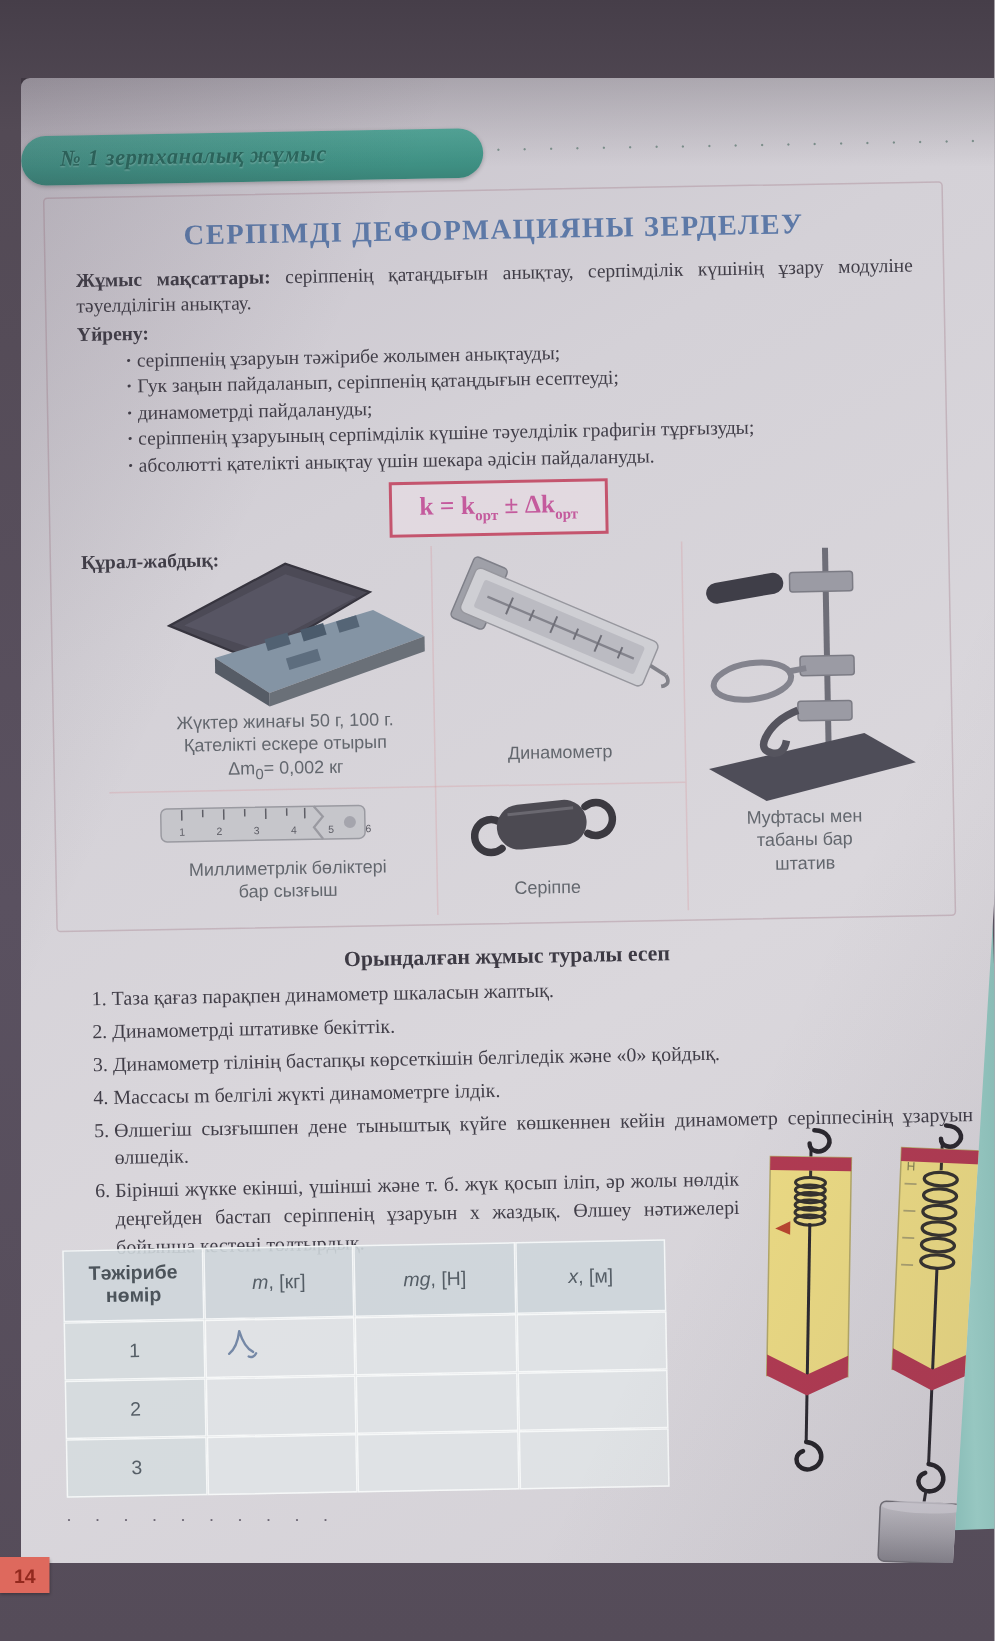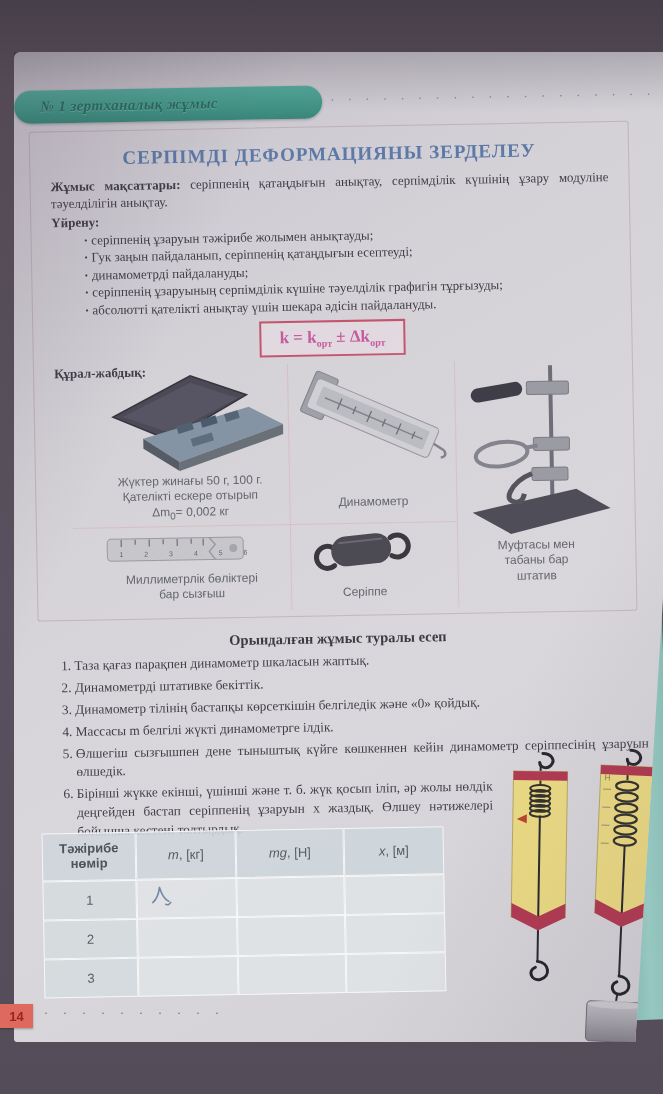--- a/index.html
+++ b/index.html
@@ -91,21 +91,21 @@
     border:1px solid rgba(250,251,252,.85);display:flex;align-items:center;justify-content:center;
     background:rgba(224,228,230,.85);font-size:13px;position:relative;
   }
   .data-table .hcell{background:rgba(206,214,218,.9);height:46px;font-size:13px;flex-direction:column;line-height:1.15;}
   .data-table .h0{font-weight:bold;color:#4c545b;}
   .data-table .rcell{height:37px;}
   .data-table .numcell{background:rgba(213,219,222,.9);}
   .penmark{position:absolute;left:12px;top:4px;}
 
   .pagenum{
-    position:absolute;left:0;top:1004px;width:33px;height:24px;z-index:3;
+    position:absolute;left:0;top:1038px;width:33px;height:24px;z-index:3;
     background:#de695d;display:flex;align-items:center;justify-content:center;
     font-family:"Liberation Sans","DejaVu Sans",sans-serif;font-weight:bold;font-size:13px;color:#93291e;
     box-shadow:0 1px 2px rgba(0,0,0,.3);
   }
   .footer-dots{position:absolute;left:44px;top:1006px;z-index:3;color:#6c6673;font-size:12px;letter-spacing:6px;}
 </style>
 </head>
 <body>
 
 <div class="teal-edge"></div>

